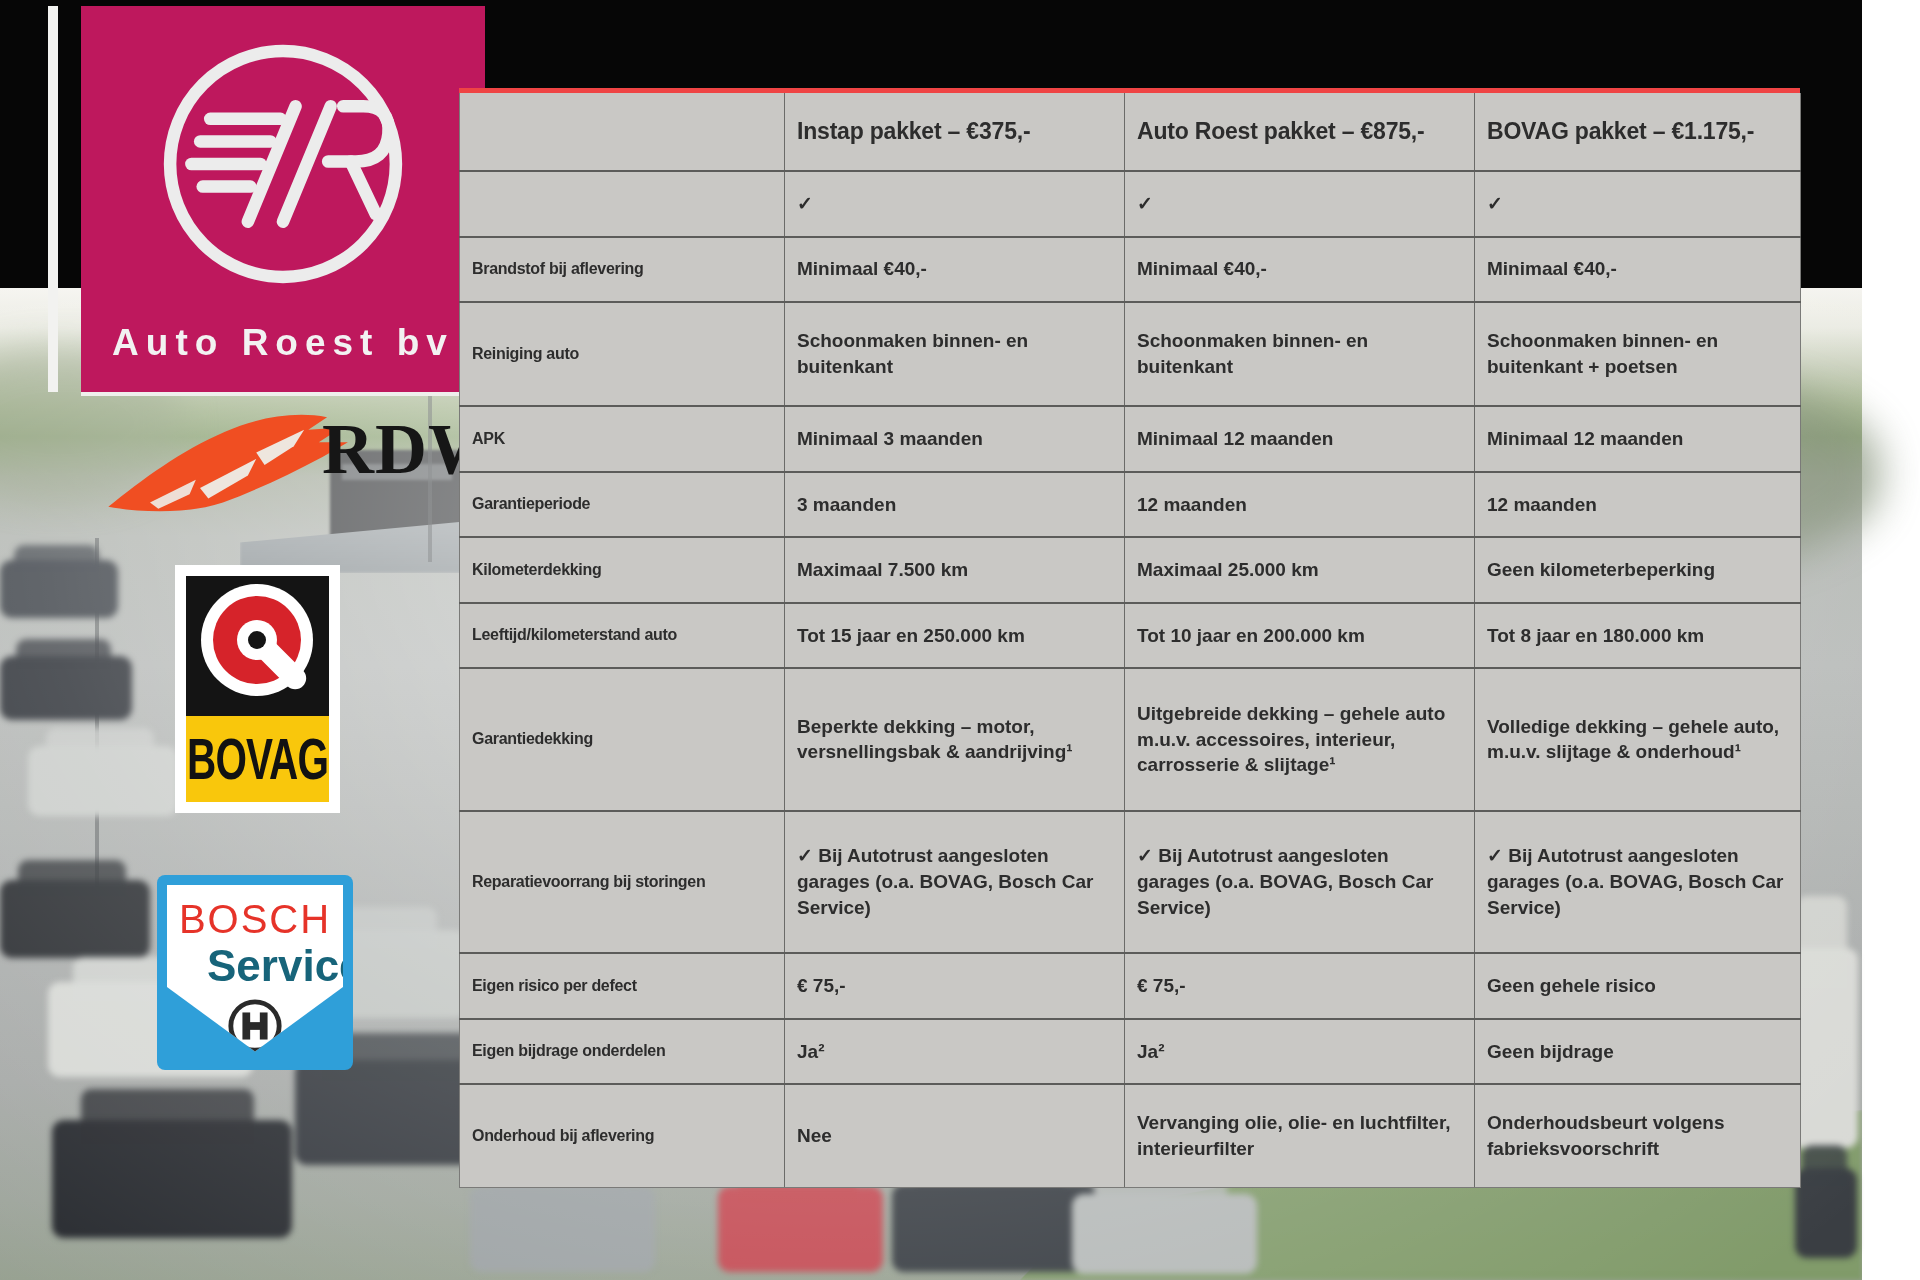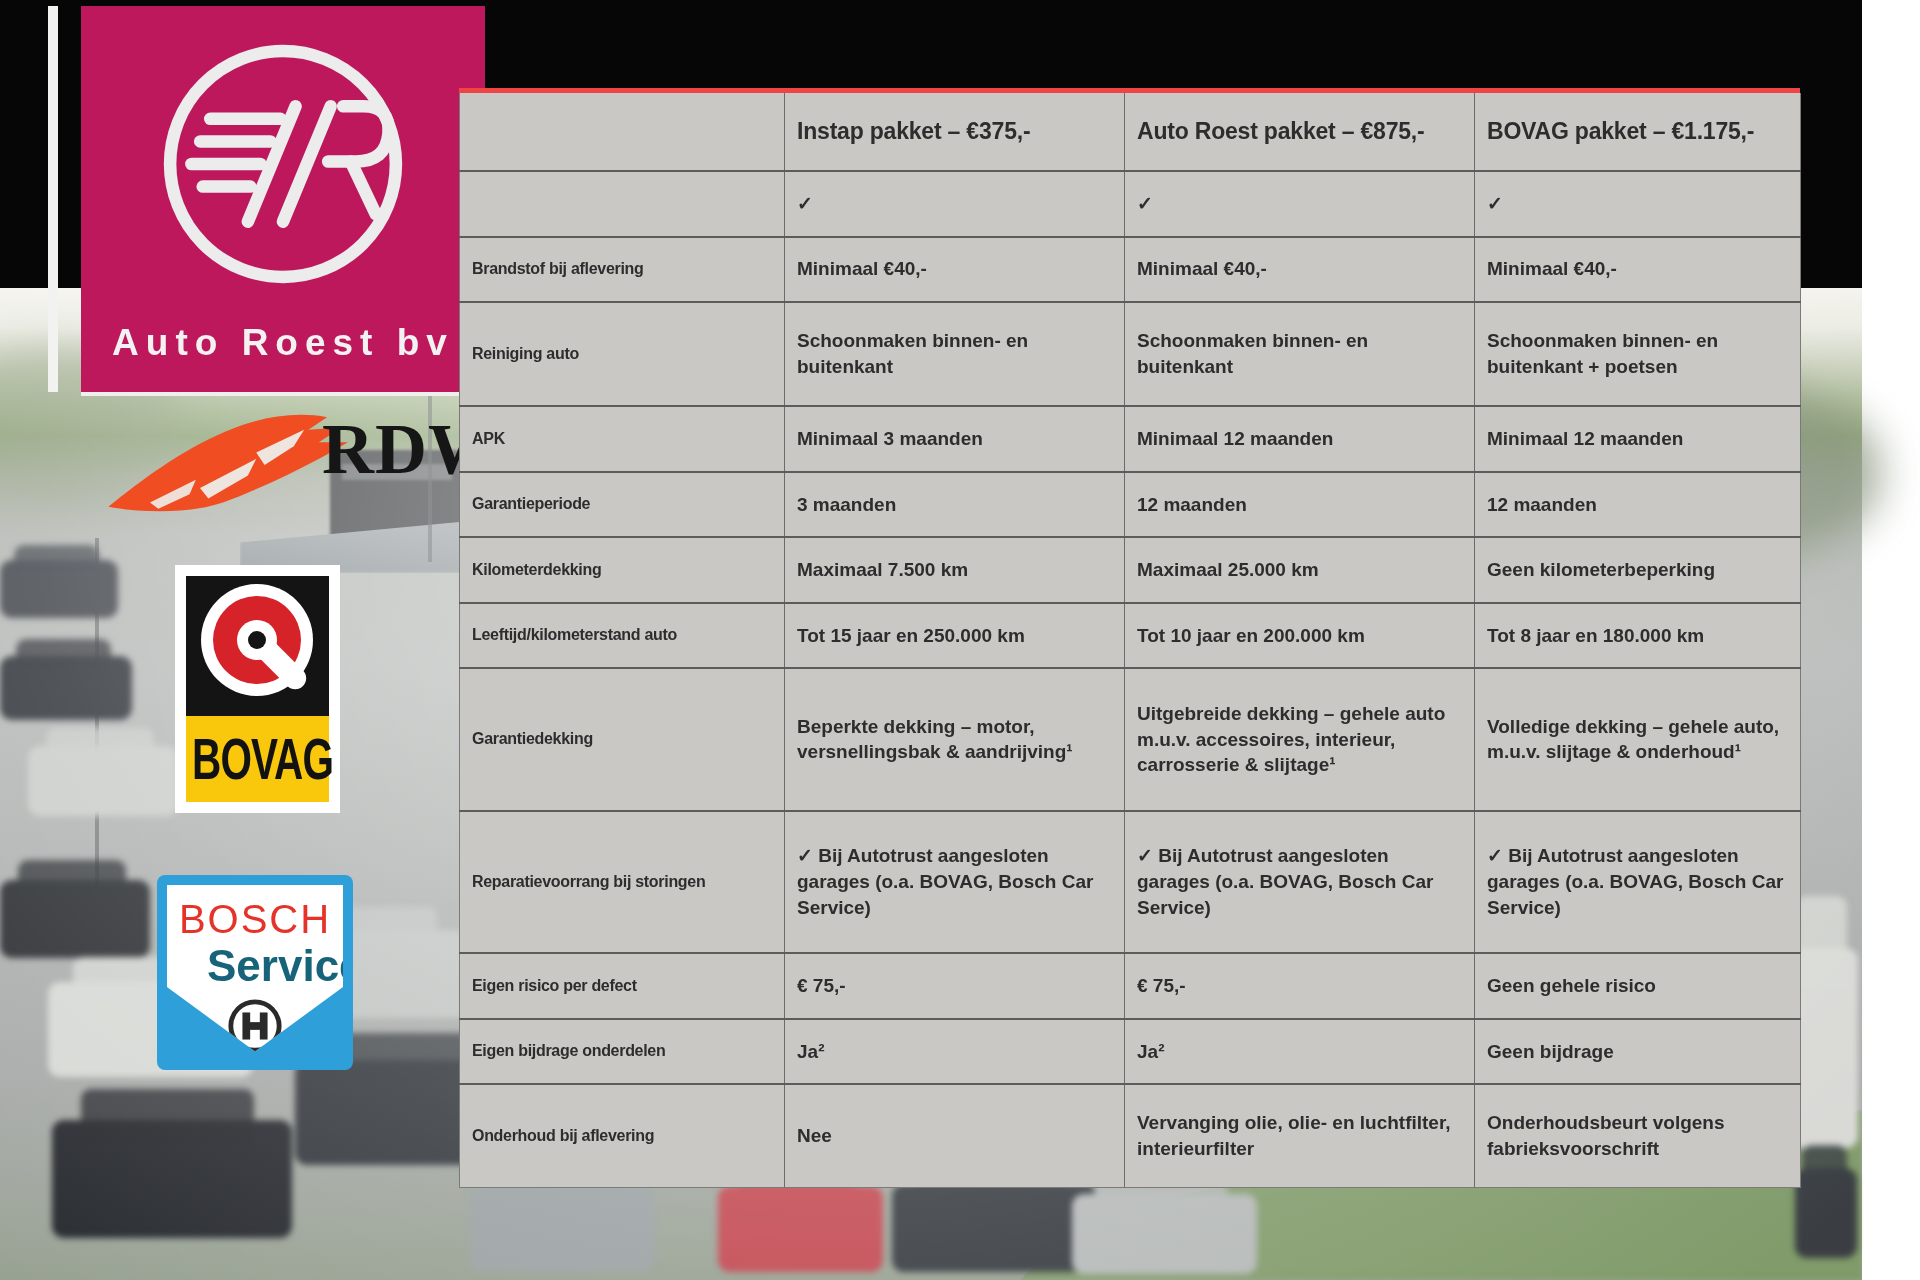--- a/index.html
+++ b/index.html
@@ -58,21 +58,21 @@
 
   
   .rdw{position:absolute;left:100px;top:400px;width:390px;height:130px;}
   .rdw svg{position:absolute;left:0;top:6px;width:250px;height:116px;}
   .rdw-text{position:absolute;left:222px;top:8px;font-family:"Liberation Serif",serif;font-weight:700;
             font-size:72px;color:#161616;letter-spacing:1px;}
 
   .bovag{position:absolute;left:175px;top:565px;width:165px;height:248px;background:#ffffff;
          box-sizing:border-box;padding:11px;}
   .bovag-mark{position:relative;width:143px;height:140px;background:#141414;}
-  .bovag-word{width:143px;height:86px;background:#f9c70c;display:flex;align-items:center;justify-content:flex-start;
+  .bovag-word{width:143px;height:86px;background:#f9c70c;display:flex;align-items:center;justify-content:center;
               color:#121212;font-weight:700;font-size:44px;transform-origin:center;letter-spacing:-1px;}
   .bovag-word span{display:inline-block;transform:scale(.92,1.3);}
 
   .bosch{position:absolute;left:157px;top:875px;width:196px;height:195px;background:#2f9fd9;border-radius:8px;}
   .bosch-shield{position:absolute;left:10px;top:10px;right:10px;bottom:6px;background:#ffffff;
                 clip-path:polygon(0 0,100% 0,100% 57%,50% 93%,0 57%);}
   .bosch-word1{position:absolute;left:0;right:0;top:12px;text-align:center;color:#e63329;
                font-weight:400;font-size:40px;letter-spacing:2px;}
   .bosch-word2{position:absolute;left:0;right:0;top:56px;text-align:center;color:#17647a;
                font-weight:700;font-size:44px;padding-left:40px;}

